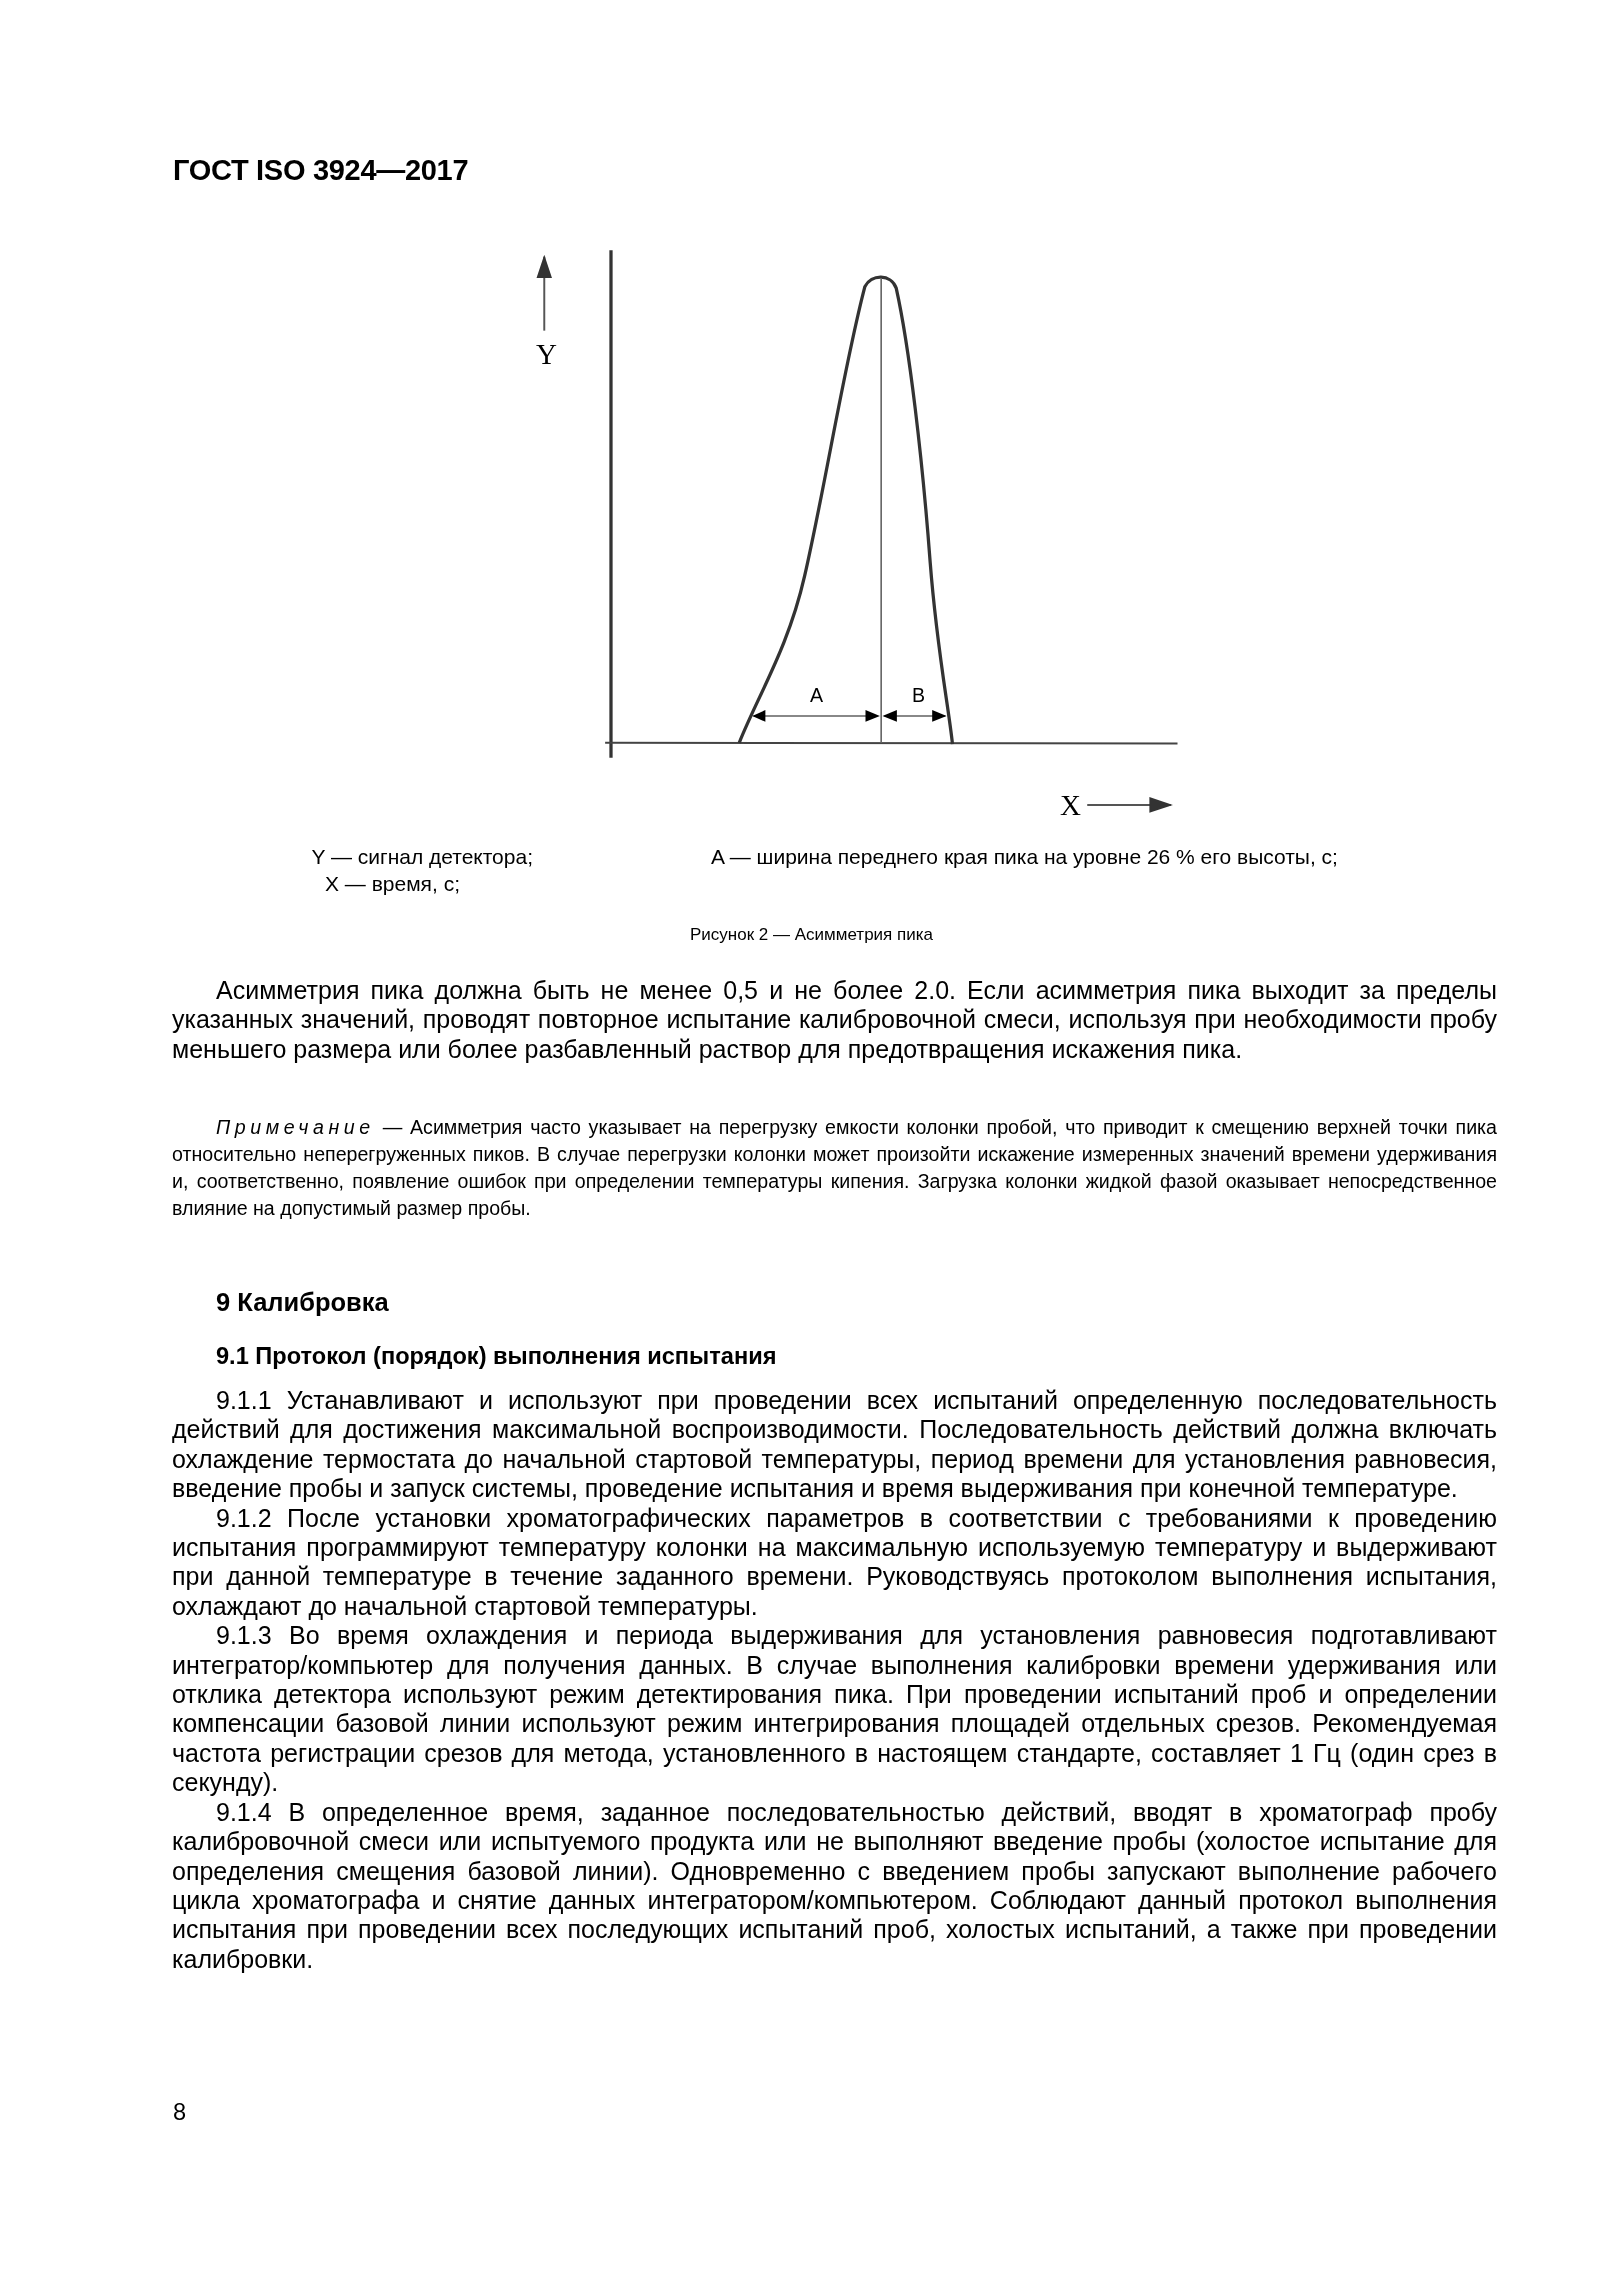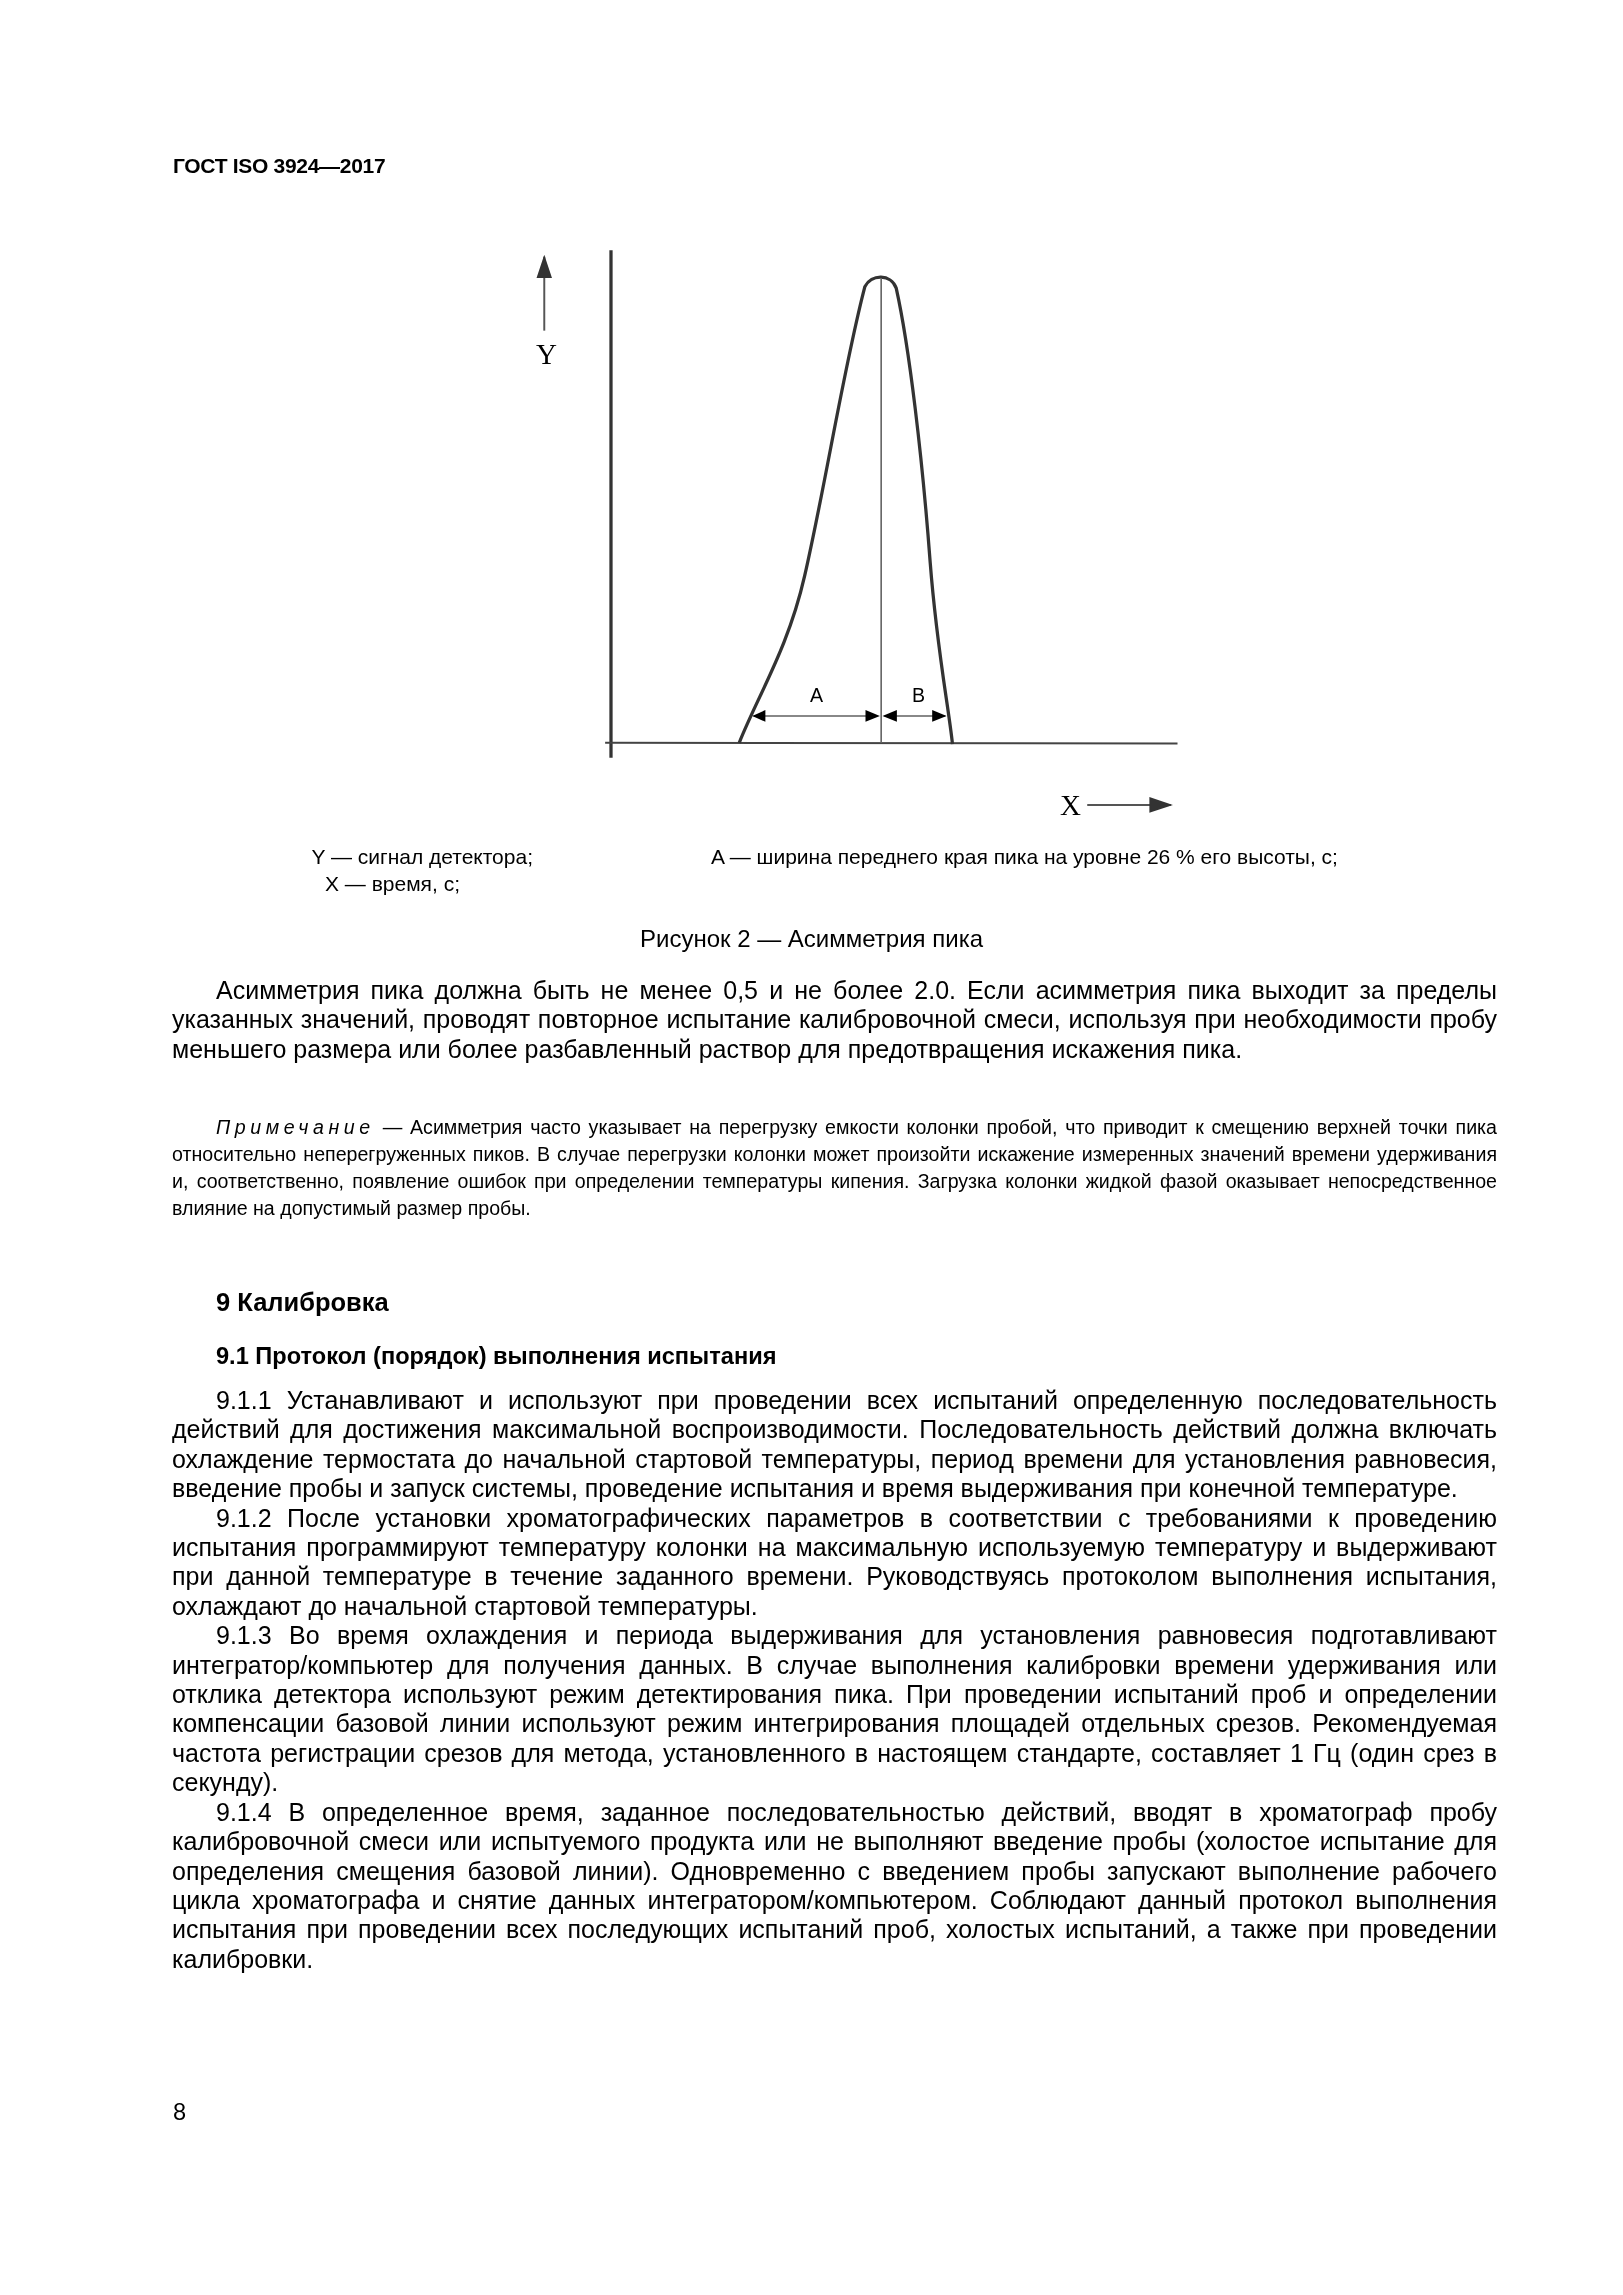--- a/index.html
+++ b/index.html
@@ -1,23 +1,23 @@
 <!DOCTYPE html>
 <html style="font-size:10.5px"><head>
 <meta charset="utf-8">
 <style>
   html, body { margin:0; padding:0; background:#ffffff; }
   body { width:1623px; height:2295px; position:relative; overflow:hidden;
          font-family:"Liberation Sans", sans-serif; color:#000; }
   .abs { position:absolute; }
-  .header { left:173px; top:154px; font-size:21px; font-weight:bold; letter-spacing:-0.3px; }
+  .header { left:173px; top:154px; font-size:29px; font-weight:bold; letter-spacing:-0.3px; }
   .figure { left:0; top:0; width:1623px; height:851px; }
   .axis-label { font-family:"Liberation Serif", serif; font-size:29px; }
   .legend { font-size:21px; line-height:27px; white-space:nowrap; }
-  .caption { font-size:24px; left:0; width:1623px; top:925px; text-align:center; }
+  .caption { font-size:17px; left:0; width:1623px; top:925px; text-align:center; }
   .body-text { left:172px; width:1325px; font-size:25px; line-height:29.4px;
                text-align:justify; }
   .body-text p { margin:0; text-indent:44px; }
   .note { left:172px; width:1325px; font-size:19.6px; line-height:27px; text-align:justify; }
   .note p { margin:0; text-indent:44px; }
   .note .spaced { letter-spacing:4.6px;font-style:italic; }
   .h1 { left:216px; font-size:25.5px; font-weight:bold; }
   .h2 { left:216px; font-size:23.6px; font-weight:bold;text-align:center; }
   .pagenum { left:173px; top:2099px; font-size:23.6px; }
 </style>

